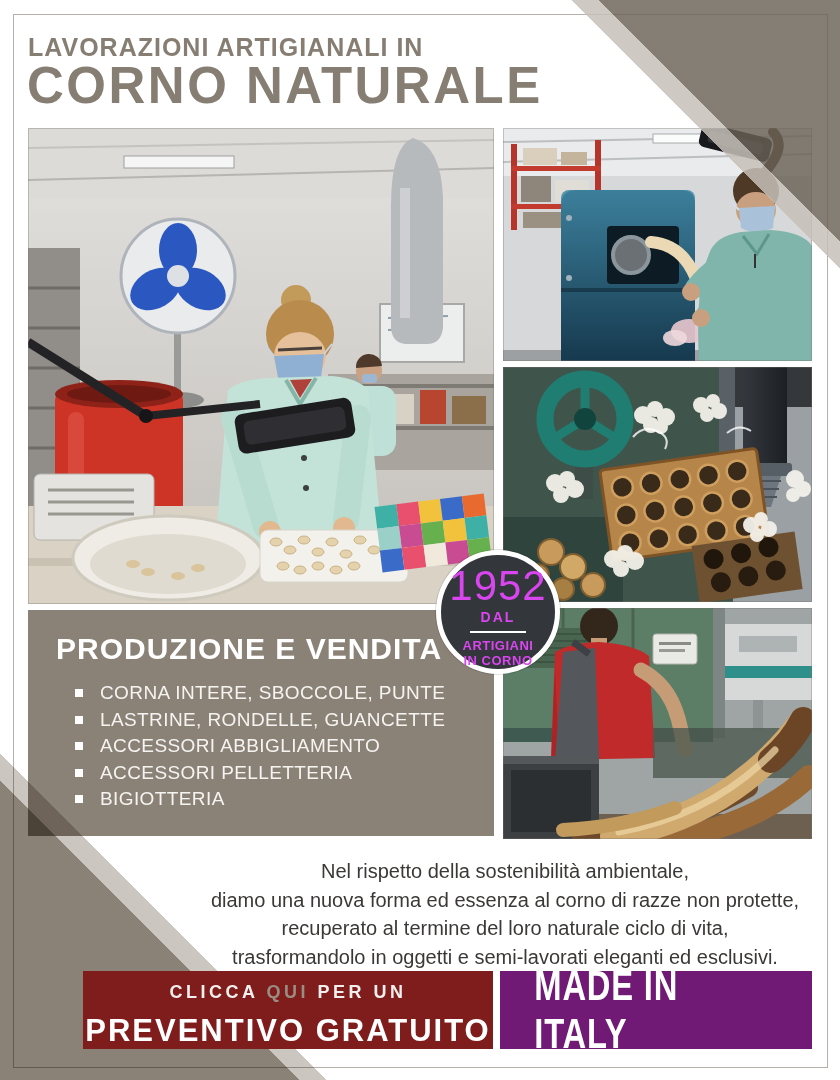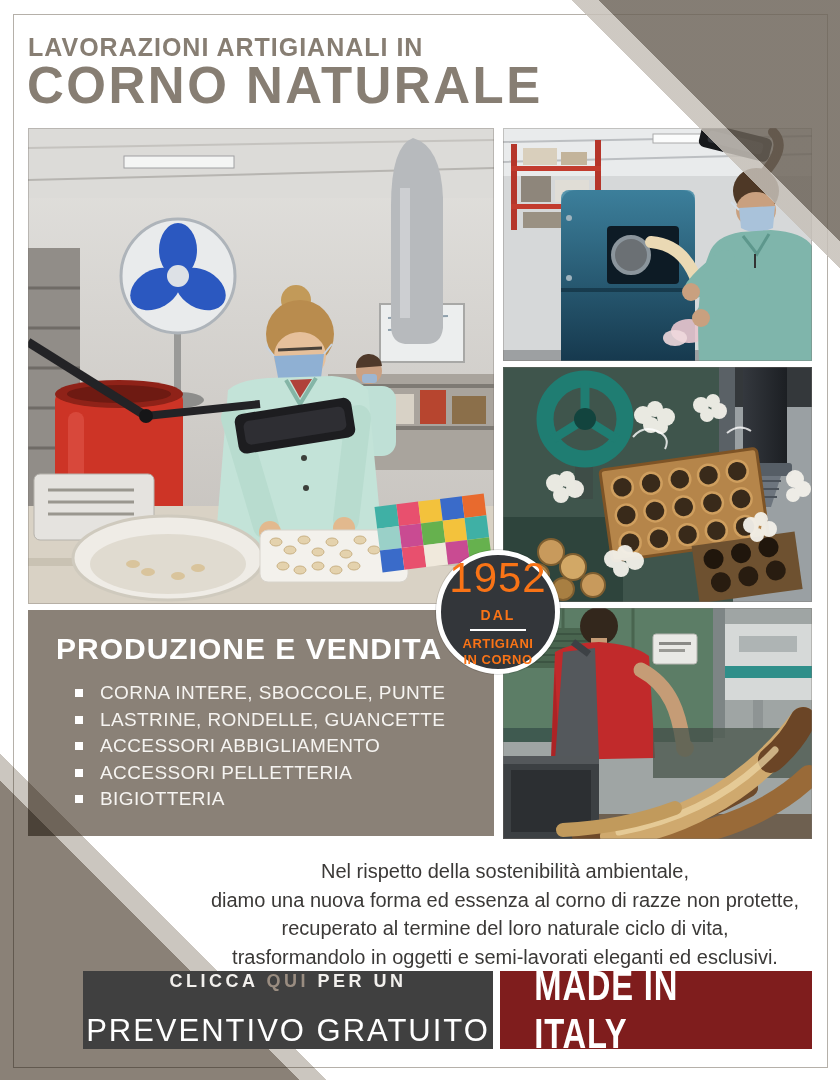--- a/index.html
+++ b/index.html
@@ -25,37 +25,37 @@
   .products h2{margin:22px 0 0 28px;font-size:30px;font-weight:bold;letter-spacing:1px;}
   .products ul{list-style:none;margin:14px 0 0 0;padding:0;}
   .products li{position:relative;padding-left:72px;font-size:19px;letter-spacing:.4px;
                line-height:26.5px;color:#f6f4f1;}
   .products li::before{content:"";position:absolute;left:47px;top:9px;width:8px;height:8px;
                background:#ffffff;}
   
   .badge{position:absolute;left:436px;top:550px;width:124px;height:124px;border-radius:50%;
          background:#33363a;border:5px solid #ffffff;box-sizing:border-box;
          box-shadow:0 0 0 1px rgba(0,0,0,.12);z-index:10;display:flex;flex-direction:column;
-         align-items:center;justify-content:center;color:#f97316;text-align:center;}
+         align-items:center;justify-content:flex-end;color:#d946ef;text-align:center;}
   .badge .year{font-size:42px;line-height:1;font-weight:normal;letter-spacing:1px;}
-  .badge .since{font-size:14px;font-weight:bold;letter-spacing:2px;margin-top:8px;}
+  .badge .since{font-size:14px;font-weight:bold;letter-spacing:2px;margin-top:2px;}
   .badge .rule{width:56px;height:2px;background:#fff;margin:6px 0 5px 0;}
   .badge .org{font-size:13px;font-weight:bold;line-height:1.2;letter-spacing:.5px;}
   
   .desc{position:absolute;left:175px;top:857px;width:660px;text-align:center;
         font-size:20px;line-height:28.7px;color:#3b3937;}
   .desc div{white-space:nowrap;}
   
-  .cta{position:absolute;left:83px;top:971px;width:410px;height:78px;background:#404040;
-       z-index:10;display:flex;flex-direction:column;align-items:center;justify-content:space-between;
+  .cta{position:absolute;left:83px;top:971px;width:410px;height:78px;background:#7f1d1d;
+       z-index:10;display:flex;flex-direction:column;align-items:center;justify-content:flex-end;
        cursor:pointer;}
   .cta .l1{font-size:18px;font-weight:bold;letter-spacing:3.5px;color:#f2f0ed;}
   .cta .l1 .qui{color:#9a8d81;}
-  .cta .l2{font-size:31px;font-weight:normal;letter-spacing:2px;color:#ffffff;margin-top:4px;}
-  .made{position:absolute;left:500px;top:971px;width:312px;height:78px;background:#7f1d1d;
+  .cta .l2{font-size:31px;font-weight:bold;letter-spacing:2px;color:#ffffff;margin-top:10px;}
+  .made{position:absolute;left:500px;top:971px;width:312px;height:78px;background:#701a75;
         z-index:10;display:flex;align-items:center;justify-content:center;}
   .made span{display:inline-block;font-size:42px;font-weight:bold;color:#ffffff;
         transform:scaleX(.78);letter-spacing:1px;}
   
   .deco{position:absolute;inset:0;pointer-events:none;}
   .deco-tr{background:linear-gradient(225deg,rgba(106,97,86,.82) 0 171px,
             rgba(198,192,184,.85) 171px 190px,rgba(0,0,0,0) 190px);z-index:5;}
   .deco-bl{background:linear-gradient(45deg,#8a8177 0 212px,#cbc6bf 212px 231px,
             rgba(255,255,255,0) 231px);mix-blend-mode:multiply;z-index:5;}
 </style>

